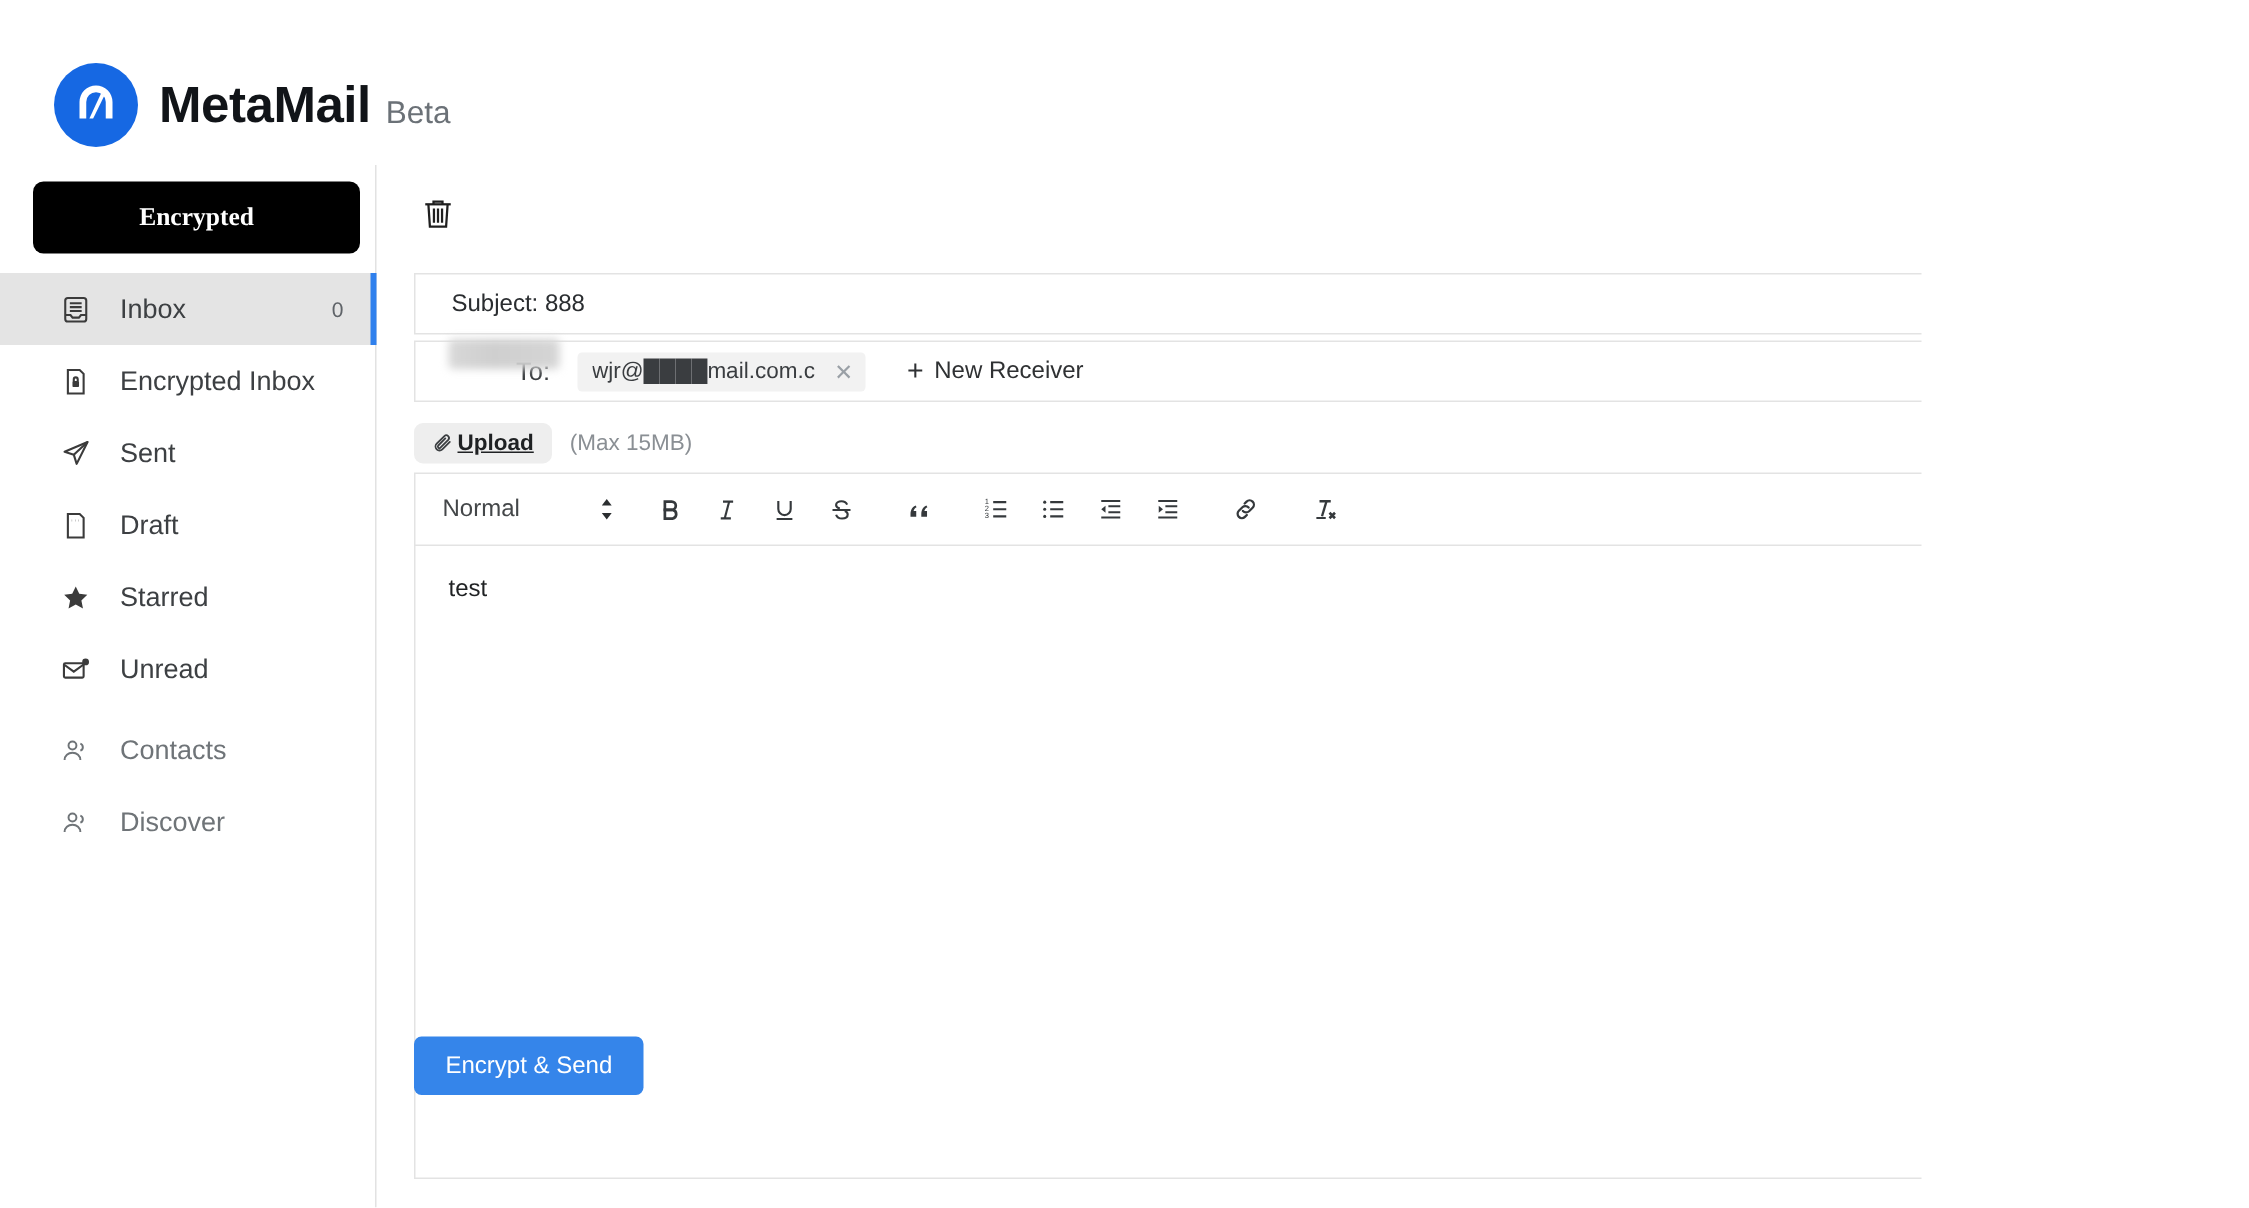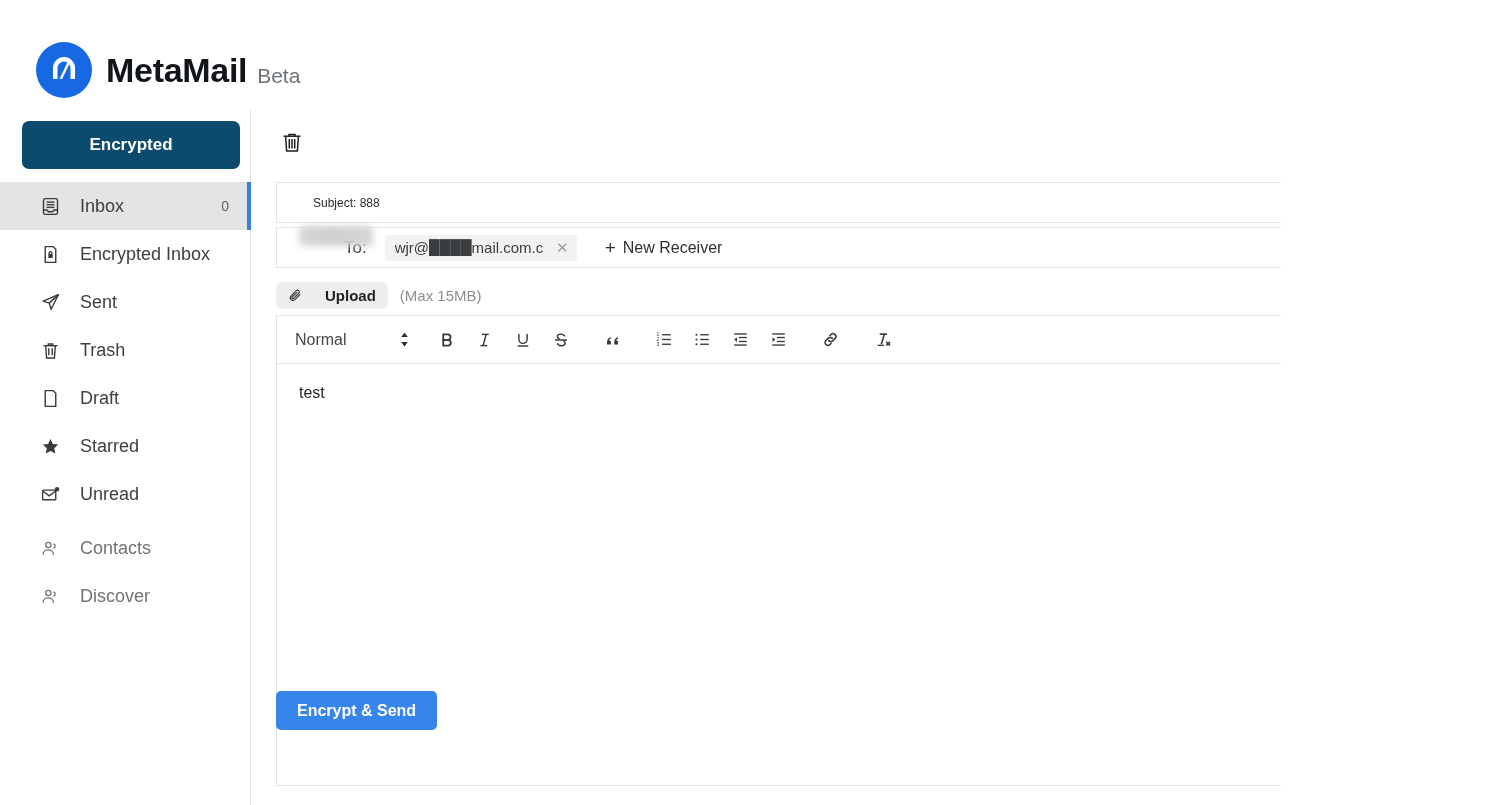--- a/index.html
+++ b/index.html
@@ -18,22 +18,22 @@
                 display: flex; align-items: center; justify-content: center; flex: 0 0 auto; }
   .brand-title { font-size: 34px; font-weight: bold; color: #111418; margin-left: 14px;
                  letter-spacing: -0.3px; line-height: 1; }
   .brand-beta { font-size: 21px; color: #6b7177; margin-left: 10px; line-height: 1;
                 position: relative; top: 5px; }
 
   
   .sidebar { position: absolute; left: 0; top: 110px; width: 251px; height: 695px;
              border-right: 1px solid #e2e2e2; background: #fff; }
   .encrypted-btn { position: absolute; left: 22px; top: 11px; width: 218px; height: 48px;
-                   background: #0c4a6e; color: #fff; border: none; border-radius: 7px;
-                   font-size: 17px; font-weight: bold; font-family: Liberation Sans, sans-serif;
+                   background: #000000; color: #fff; border: none; border-radius: 7px;
+                   font-size: 17px; font-weight: bold; font-family: Liberation Serif, serif;
                    cursor: pointer; }
   .nav { position: absolute; left: 0; top: 72px; width: 251px; text-align: right; }
   .nav-item { position: relative; display: flex; align-items: center; height: 48px;
               padding-left: 38px; cursor: pointer; }
   .nav-item.active { background: #e4e4e4; }
   .nav-item.active::after { content: ""; position: absolute; right: 0; top: 0; bottom: 0;
                             width: 4px; background: #2f80ed; }
   .nav-icon { width: 24px; height: 24px; flex: 0 0 auto; display: flex;
               align-items: center; justify-content: center; color: #3b3b3b; }
   .nav-label { font-size: 18px; color: #3d4043; margin-left: 18px; }
@@ -45,61 +45,61 @@
   
   .main { position: absolute; left: 251px; top: 110px; right: 0; bottom: 0; }
   .toolbar-row { position: absolute; left: 25px; top: 16px; }
   .trash-btn { width: 32px; height: 32px; display: flex; align-items: center;
                justify-content: center; cursor: pointer; color: #1f1f1f; background: none;
                border: none; padding: 0; }
 
   .panel { position: absolute; left: 25px; width: 1234px; background: #fff;
            border: 1px solid #e3e3e3; }
   .subject-row { top: 72px; height: 41px; display: flex; align-items: center; }
-  .subject-text { font-size: 12px; color: #2a2d30; margin-left: 36px; }
+  .subject-text { font-size: 16px; color: #2a2d30; margin-left: 24px; }
 
   .to-row { top: 117px; height: 41px; display: flex; align-items: center; }
   .to-label { font-size: 17px; color: #3a3d40; margin-left: 67px; }
   .chip { display: flex; align-items: center; height: 26px; background: #f2f2f2;
           border-radius: 3px; margin-left: 18px; padding: 0 8px 0 10px; max-width: 192px; }
   .chip-text { font-size: 15px; color: #3a3d40; white-space: nowrap; overflow: hidden;
                position: relative; }
   .chip-blur { position: absolute; left: 22px; top: -2px; width: 74px; height: 20px;
                background: linear-gradient(90deg,#d8d8d8,#cfcfcf 40%,#d5d5d5);
                filter: blur(3px); border-radius: 3px; }
   .chip-x { font-size: 15px; color: #9aa0a6; margin-left: 12px; cursor: pointer; }
   .new-receiver { display: flex; align-items: center; margin-left: 28px; font-size: 16px;
                   color: #2f3133; cursor: pointer; white-space: nowrap; }
   .plus { font-size: 19px; margin-right: 7px; font-weight: normal; color: #2f3133; }
 
   .upload-row { position: absolute; left: 25px; top: 172px; display: flex; align-items: center; }
   .upload-btn { display: flex; align-items: center; height: 27px; background: #eeeeee;
                 border: none; border-radius: 6px; padding: 0 12px; cursor: pointer;
                 font-family: "Liberation Sans", sans-serif; }
-  .upload-label { font-size: 15px; font-weight: bold; color: #1f2123; margin-left: 22px; }
+  .upload-label { font-size: 15px; font-weight: bold; color: #1f2123; margin-left: 2px; text-decoration: underline; }
   .upload-max { font-size: 15px; color: #8a8f94; margin-left: 12px; }
 
   .editor-toolbar { top: 205px; height: 49px; display: flex; align-items: center;
                     border-bottom: 1px solid #e3e3e3; }
   .fmt-select { display: flex; align-items: center; margin-left: 18px; cursor: pointer; }
   .fmt-name { font-size: 16px; color: #444749; }
   .fmt-arrows { margin-left: 52px; display: flex; flex-direction: column;
                 align-items: center; justify-content: center; }
   .tb-btn { width: 30px; height: 30px; display: flex; align-items: center;
             justify-content: center; cursor: pointer; color: #35393c; background: none;
             border: none; padding: 0; }
   .tb-gap-lg { width: 22px; }
   .tb-gap-sm { width: 8px; }
 
   .editor-body { top: 254px; height: 168px; height: 422px; border-top: none; }
   .editor-text { font-size: 16px; color: #1f2123; padding: 20px 0 0 22px; }
 
   .send-btn { position: absolute; left: 25px; top: 581px; height: 39px; padding: 0 21px;
               background: #3585ea; color: #fff; border: none; border-radius: 5px;
-              font-size: 16px; cursor: pointer; font-family: "Liberation Sans", sans-serif; font-weight: bold; }
+              font-size: 16px; cursor: pointer; font-family: "Liberation Sans", sans-serif; }
 
   svg { display: block; }
 </style>
 </head>
 <body>
 
 <div id="app">
 
   <div class="brand">
     <div class="brand-logo">
@@ -144,32 +144,20 @@
       <div class="nav-item">
         <span class="nav-icon">
           <svg width="21" height="21" viewBox="0 0 24 24" fill="none" stroke="currentColor" stroke-width="1.6" stroke-linejoin="round">
             <path d="M21 3 3.5 10.5l7 2.2 2.2 7z"></path>
             <path d="M10.5 12.7 21 3"></path>
           </svg>
         </span>
         <span class="nav-label">Sent</span>
       </div>
 
-      <div class="nav-item">
-        <span class="nav-icon">
-          <svg width="21" height="21" viewBox="0 0 24 24" fill="none" stroke="currentColor" stroke-width="1.6">
-            <path d="M4 6.5h16"></path>
-              <path d="M9.5 6.5V4.5h5v2"></path>
-            <path d="M6.5 6.5 7.5 20.5h9l1-14"></path>
-            <line x1="10" y1="9.5" x2="10" y2="17.5"></line>
-              <line x1="14" y1="9.5" x2="14" y2="17.5"></line>
-          </svg>
-        </span>
-        <span class="nav-label">Trash</span>
-      </div>
 
       <div class="nav-item">
         <span class="nav-icon">
           <svg width="21" height="21" viewBox="0 0 24 24" fill="none" stroke="currentColor" stroke-width="1.6">
             <path d="M6 3h9l3 3v15H6z"></path>
             <line x1="9" y1="8" x2="9.2" y2="8"></line>
               <line x1="11.5" y1="8" x2="11.7" y2="8"></line>
             <line x1="14" y1="8" x2="14.2" y2="8"></line>
           </svg>
         </span>

